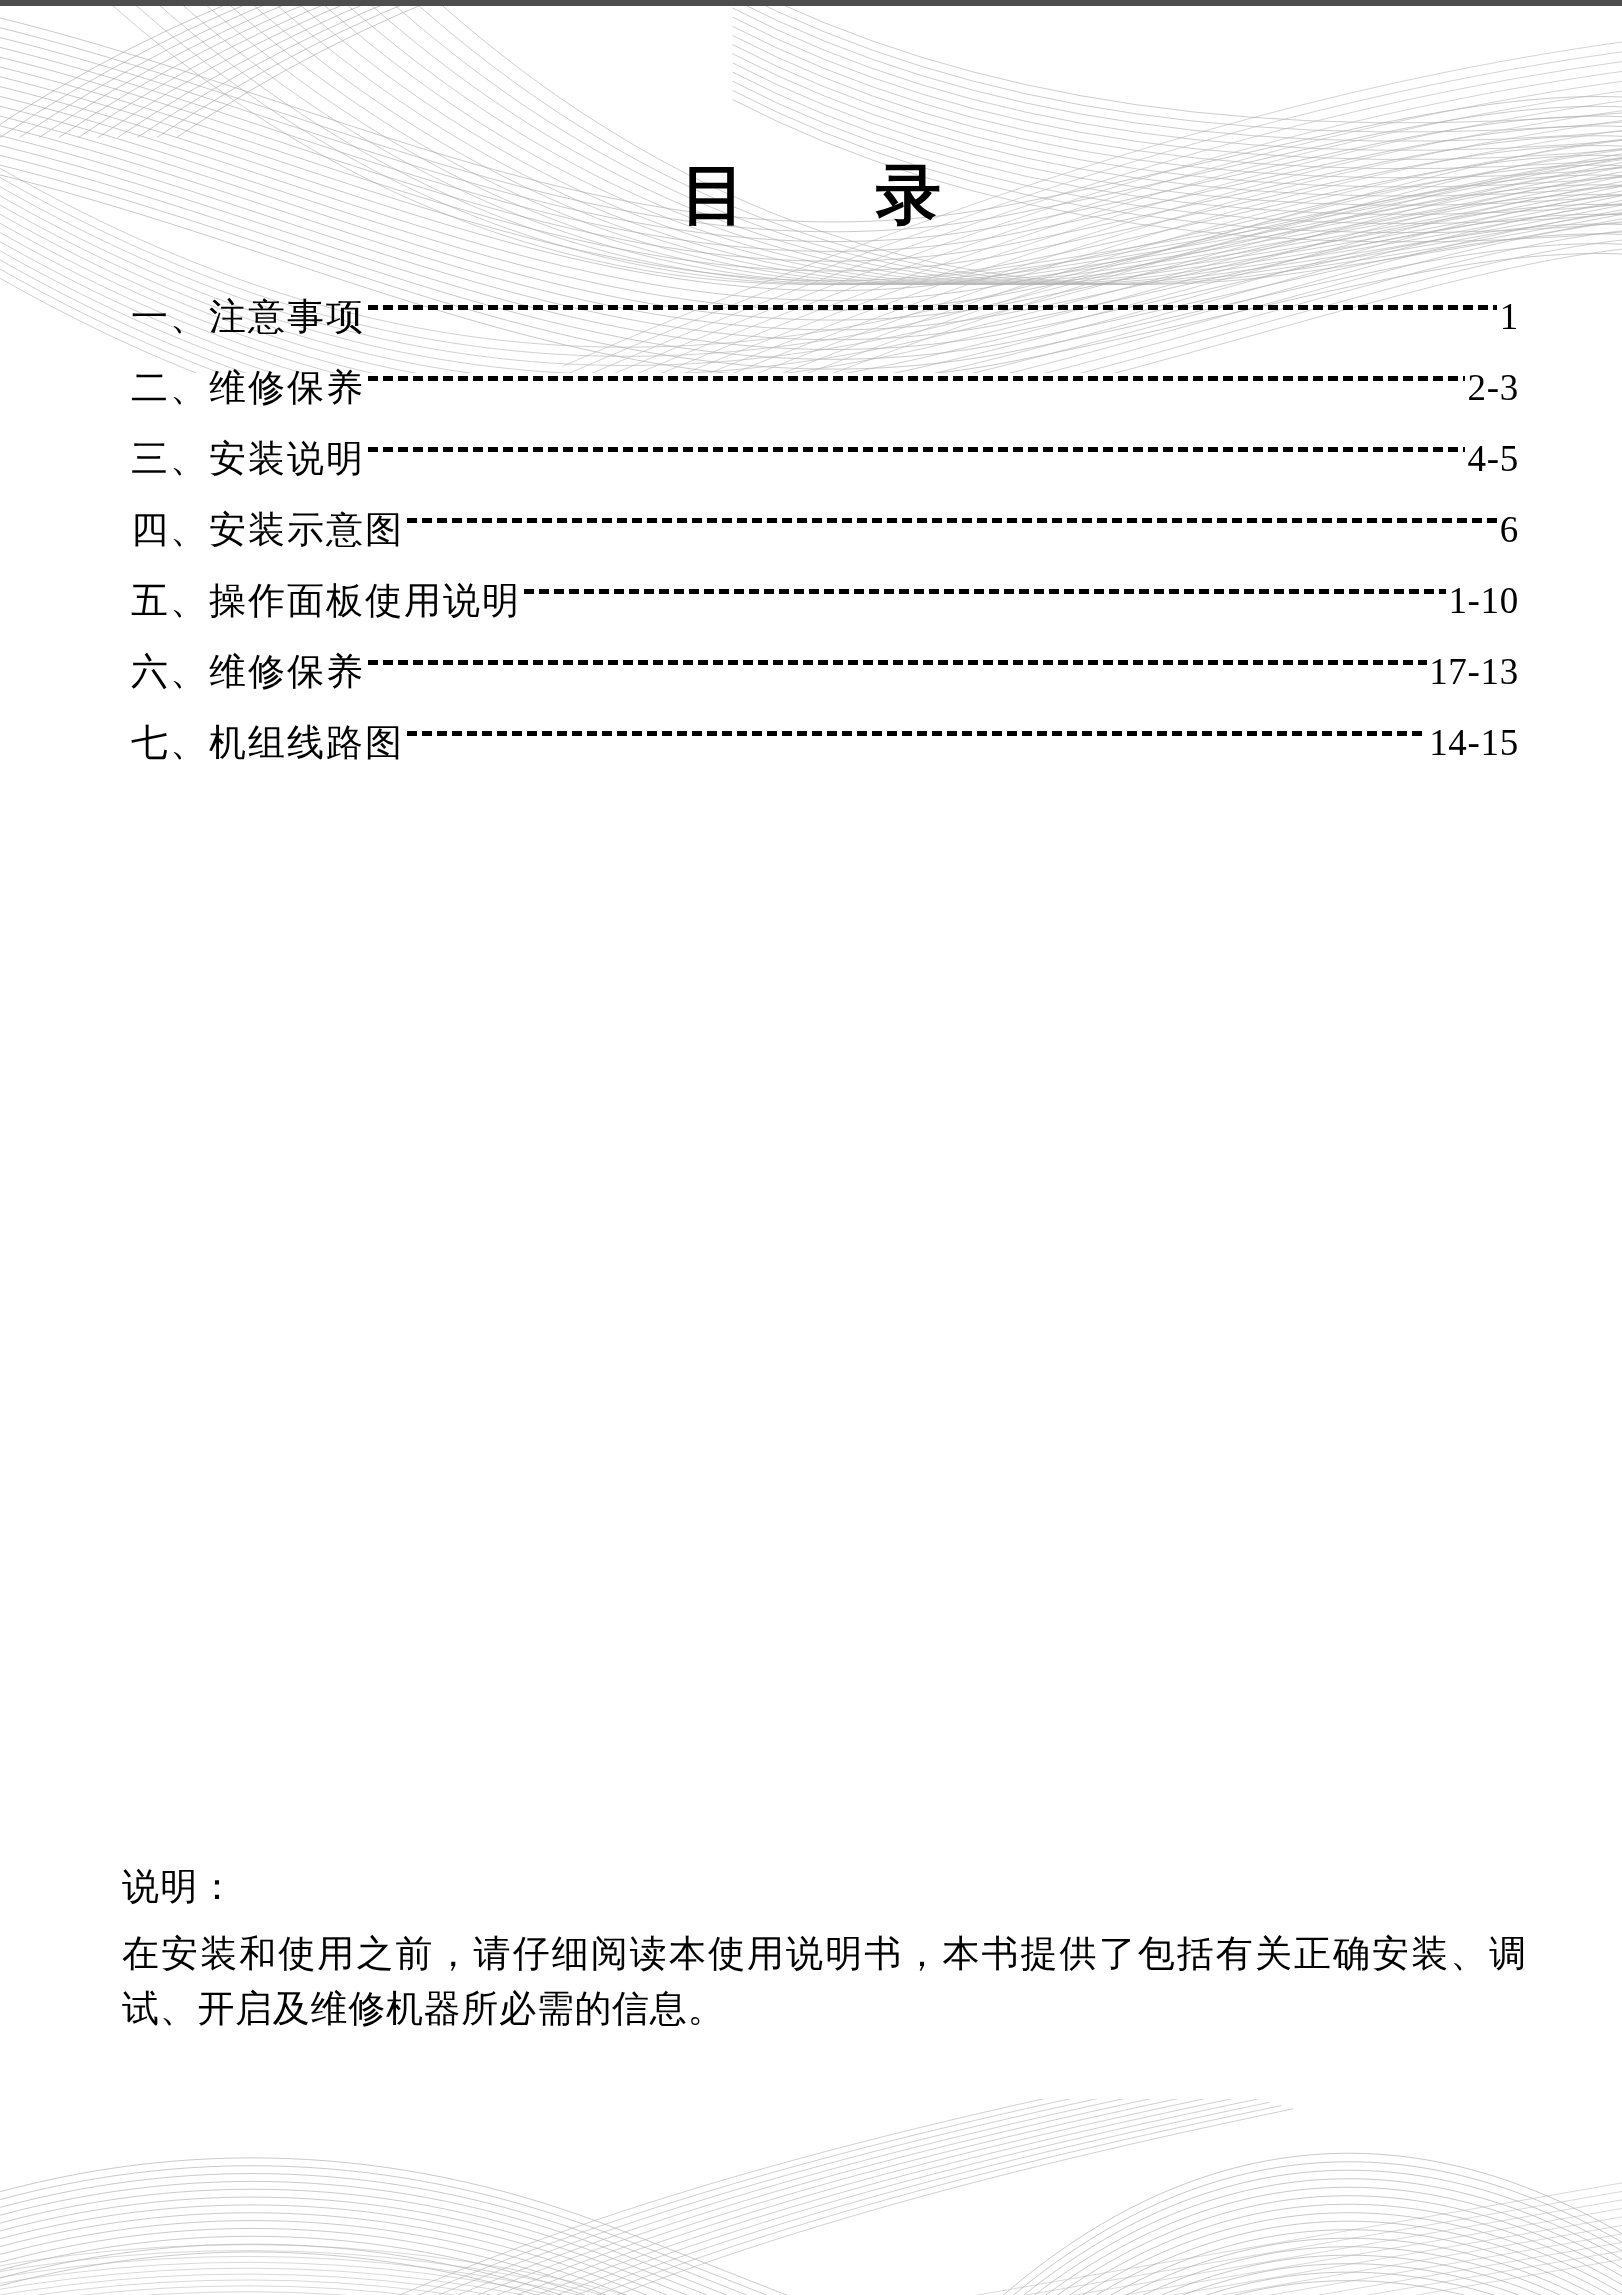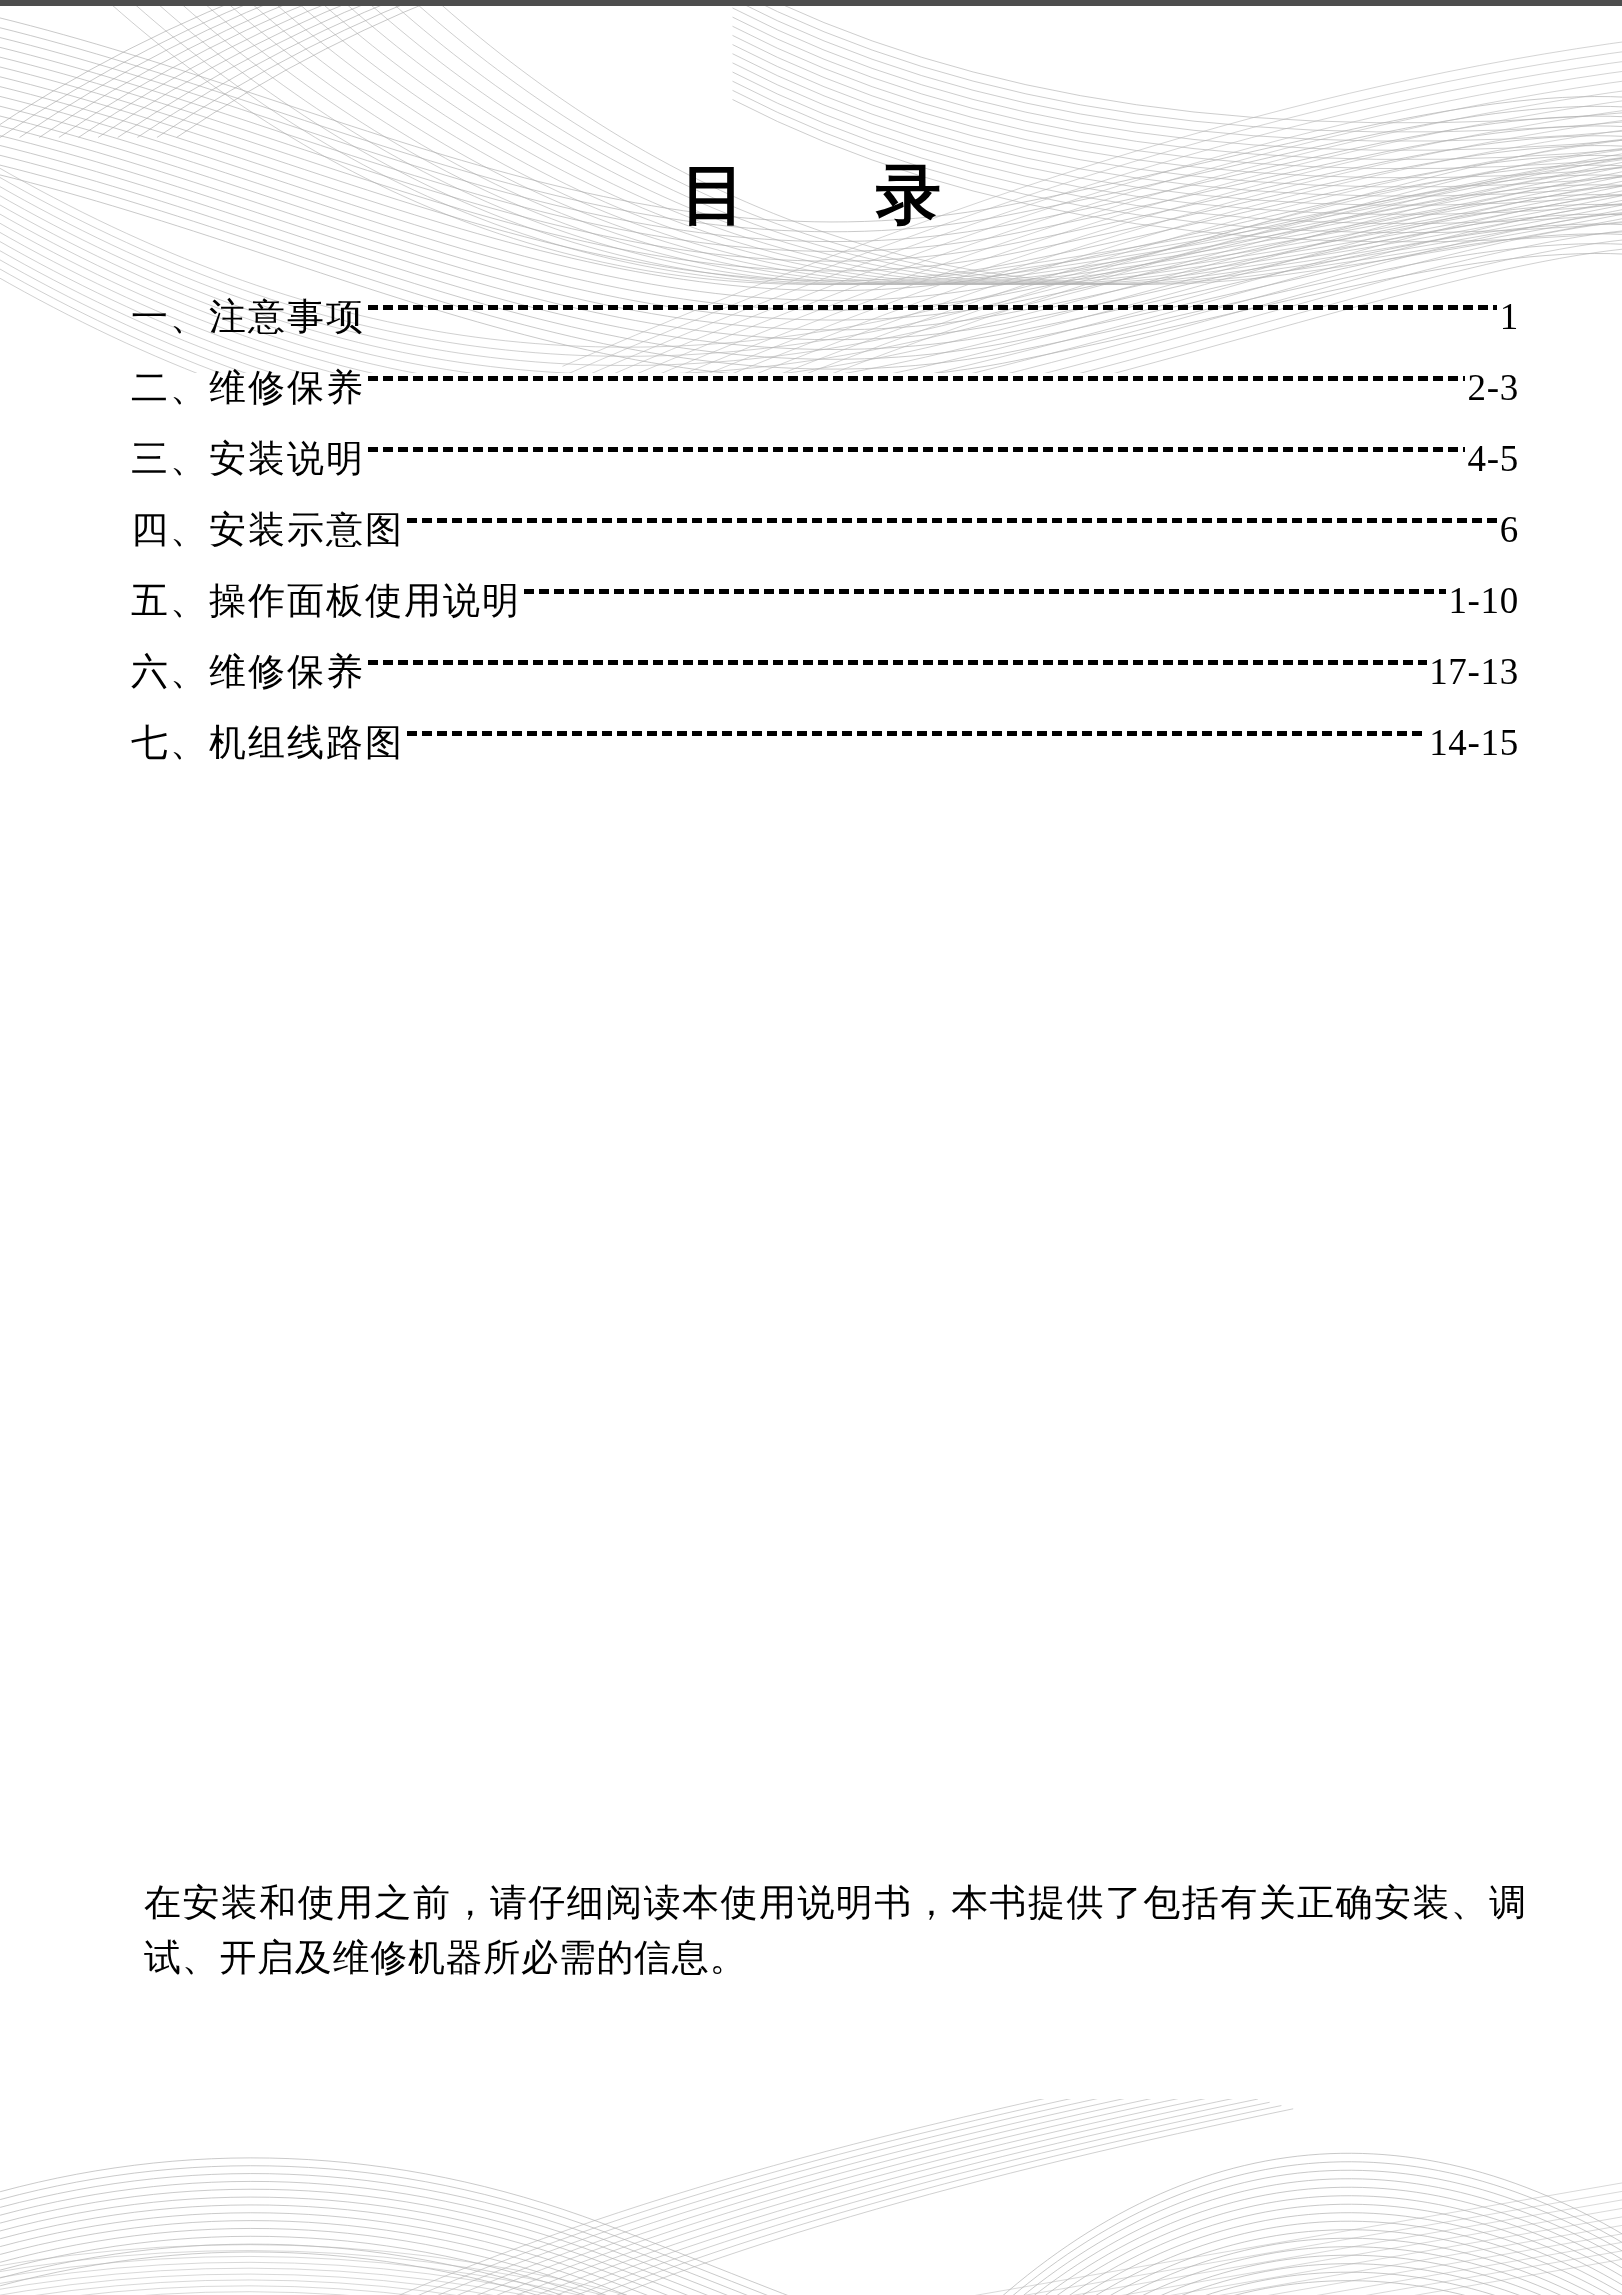--- a/index.html
+++ b/index.html
@@ -57,21 +57,20 @@
   }
   .note-heading{
     font-size:37px;line-height:51px;
     letter-spacing:1.3px;
   }
   .note-body{
     margin-top:14.4px;
     font-size:37px;line-height:55px;
     letter-spacing:0.7px;
     text-align:justify;
-    margin-left:22px;
   }
 </style>
 </head>
 <body>
 
 <svg id="wave-top" class="wave" width="1622" height="373" viewBox="0 0 2480 570" fill="none">
     <path d="M-30,20 C520,150 980,430 1560,310 C1960,230 2260,130 2510,150" transform="translate(0,0)" stroke="#b0b0b0" stroke-width="1.4" opacity="0.75" fill="none"></path>
     <path d="M-30,20 C520,150 980,430 1560,310 C1960,230 2260,130 2510,150" transform="translate(0,15)" stroke="#b0b0b0" stroke-width="1.4" opacity="0.75" fill="none"></path>
     <path d="M-30,20 C520,150 980,430 1560,310 C1960,230 2260,130 2510,150" transform="translate(0,30)" stroke="#b0b0b0" stroke-width="1.4" opacity="0.75" fill="none"></path>
     <path d="M-30,20 C520,150 980,430 1560,310 C1960,230 2260,130 2510,150" transform="translate(0,45)" stroke="#b0b0b0" stroke-width="1.4" opacity="0.75" fill="none"></path>
@@ -195,20 +194,21 @@
     <span class="toc-page">17-13</span>
   </div>
   <div class="toc-row">
     <span class="toc-label">七、机组线路图</span>
     <span class="leader"></span>
     <span class="toc-page">14-15</span>
   </div>
 </div>
 
 <div class="note">
+  <div class="note-heading">说明：</div>
   <div class="note-body">在安装和使用之前，请仔细阅读本使用说明书，本书提供了包括有关正确安装、调试、开启及维修机器所必需的信息。</div>
 </div>
 
 <svg id="wave-bottom" class="wave" width="1622" height="196" viewBox="0 0 2480 300" fill="none">
     <path d="M-30,150 C280,60 600,70 920,190 C1080,250 1220,310 1340,350" transform="translate(0,0)" stroke="#b2b2b2" stroke-width="1.4" opacity="0.75" fill="none"></path>
     <path d="M-30,150 C280,60 600,70 920,190 C1080,250 1220,310 1340,350" transform="translate(0,12)" stroke="#b2b2b2" stroke-width="1.4" opacity="0.75" fill="none"></path>
     <path d="M-30,150 C280,60 600,70 920,190 C1080,250 1220,310 1340,350" transform="translate(0,24)" stroke="#b2b2b2" stroke-width="1.4" opacity="0.75" fill="none"></path>
     <path d="M-30,150 C280,60 600,70 920,190 C1080,250 1220,310 1340,350" transform="translate(0,36)" stroke="#b2b2b2" stroke-width="1.4" opacity="0.75" fill="none"></path>
     <path d="M-30,150 C280,60 600,70 920,190 C1080,250 1220,310 1340,350" transform="translate(0,48)" stroke="#b2b2b2" stroke-width="1.4" opacity="0.75" fill="none"></path>
     <path d="M-30,150 C280,60 600,70 920,190 C1080,250 1220,310 1340,350" transform="translate(0,60)" stroke="#b2b2b2" stroke-width="1.4" opacity="0.75" fill="none"></path>

